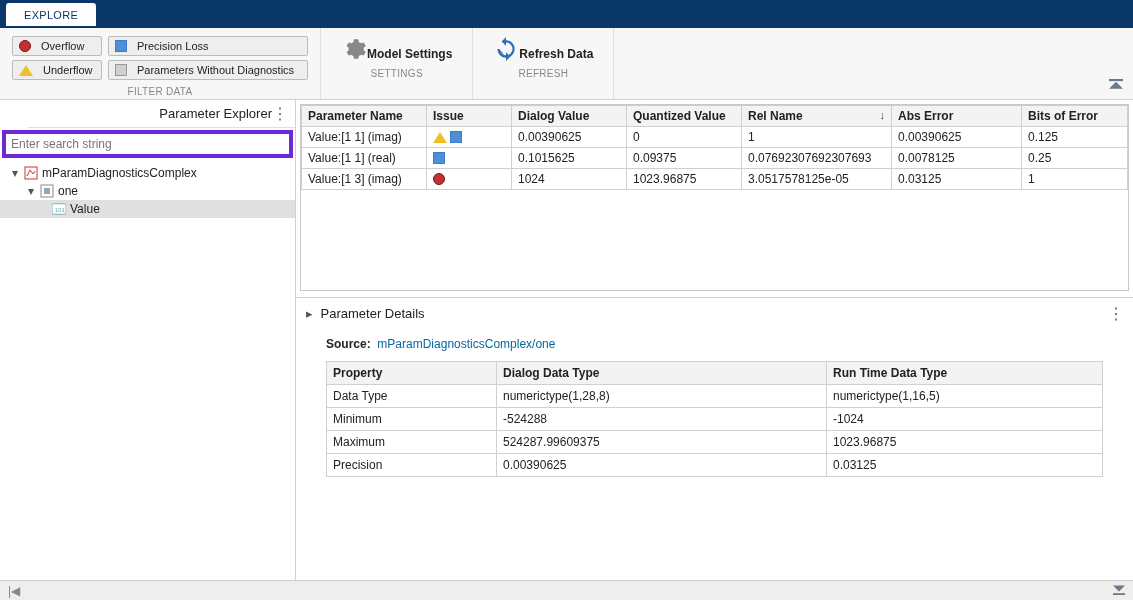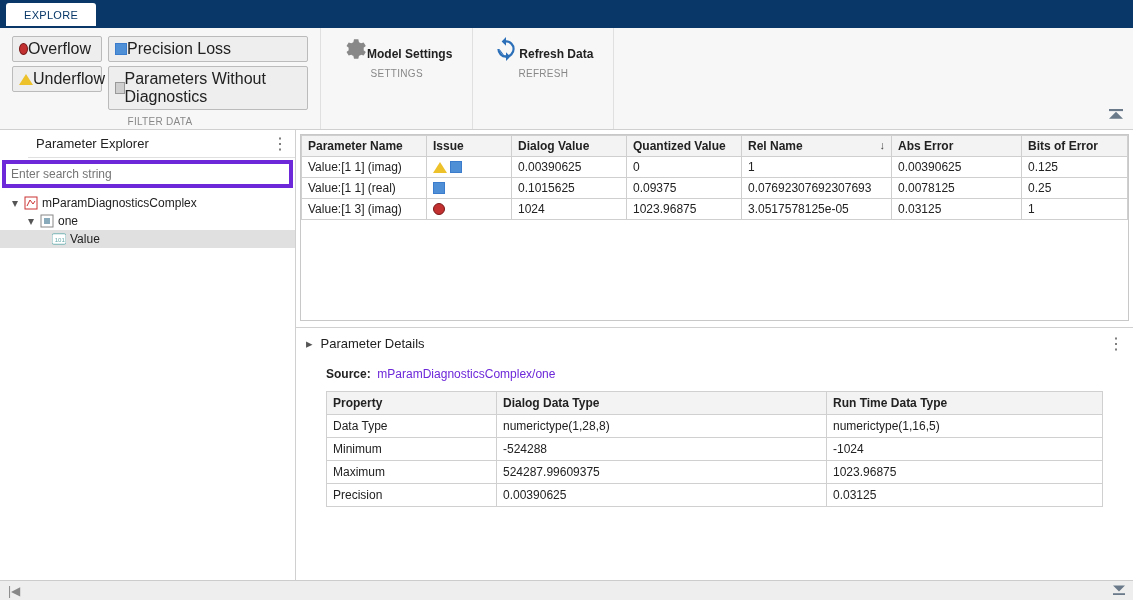--- a/index.html
+++ b/index.html
@@ -5,33 +5,33 @@
   * { box-sizing: border-box; margin:0; padding:0; }
   body { font-family: "Segoe UI", Arial, sans-serif; font-size:12px; color:#222; background:#f5f5f5; width:1133px; height:600px; overflow:hidden; display:flex; flex-direction:column; }
   
   .titlebar { height:28px; background:#093868; display:flex; align-items:center; padding:0 0 0 6px;}
   .tab-explore { background:#fff; color:#093868; font-size:11px; padding:6px 18px 5px 18px; border-radius:3px 3px 0 0; letter-spacing:0.3px;}
   
   .toolstrip { background:#f7f7f7; border-bottom:1px solid #d0d0d0; display:flex; }
   .tool-section { display:flex; flex-direction:column; align-items:center; padding:4px 6px 2px 6px; border-right:1px solid #e0e0e0;}
   .filter-grid { display:flex; gap:6px; padding:4px 6px 2px 6px;}
   .filter-col { display:flex; flex-direction:column; gap:4px; }
-  .filter-btn { display:flex; align-items:center; gap:0; background:#eee; border:1px solid #bbb; border-radius:2px; padding:3px 10px 3px 6px; font-size:16px; cursor:pointer;}
+  .filter-btn { display:flex; align-items:center; gap:10px; background:#eee; border:1px solid #bbb; border-radius:2px; padding:3px 10px 3px 6px; font-size:11px; cursor:pointer;}
   .filter-btn.wide { width:200px; }
   .filter-btn.narrow { width:90px; }
   .sect-label { font-size:10px; color:#888; text-align:center; margin-top:4px; letter-spacing:0.3px;}
   .bigbtn { display:flex; flex-direction:row; align-items:flex-end; justify-content:flex-start; padding:2px 14px; cursor:pointer;font-weight:bold;}
   .bigbtn svg { margin-top:2px; }
   .bigbtn span { font-size:12px; color:#222; margin-top:2px; line-height:1.15;}
   .spacer { flex:1; }
   .collapse-chev { display:flex; align-items:flex-end; padding:0 10px 6px 0;}
   
   .body { flex:1; display:flex; min-height:0;}
   .sidebar { width:296px; background:#fff; border-right:1px solid #d0d0d0; display:flex; flex-direction:column;}
-  .sidebar-header { display:flex; align-items:center; justify-content:space-between; padding:4px 8px; border-bottom:1px solid #e0e0e0; font-size:13px;margin-left:28px;}
+  .sidebar-header { display:flex; align-items:center; justify-content:flex-end; padding:4px 8px; border-bottom:1px solid #e0e0e0; font-size:13px;margin-left:28px;}
   .kebab { font-size:16px; color:#666; cursor:pointer; letter-spacing:-1px;}
   .search { margin:2px 2px 4px 2px;}
   .search input { width:100%; border:4px solid #6d28d9; padding:3px 5px; font-size:12px; outline:none;}
   .tree { font-size:12px; padding:2px 0;}
   .tree-node { display:flex; align-items:center; gap:4px; padding:2px 0 2px 10px; cursor:pointer;}
   .tree-node.l2 { padding-left:26px; }
   .tree-node.l3 { padding-left:52px; }
   .tree-node.selected { background:#e0e0e0;}
   .tree-tw { width:10px; display:inline-block; text-align:center; color:#555;}
   .node-icon { width:14px; height:14px; display:inline-flex; align-items:center; justify-content:center;}
@@ -41,21 +41,21 @@
   table.grid { border-collapse:collapse; width:100%; table-layout:fixed;}
   table.grid th, table.grid td { border:1px solid #cfcfcf; padding:3px 6px; text-align:left; font-size:12px; white-space:nowrap; overflow:hidden; text-overflow:ellipsis;}
   table.grid th { background:#f3f3f3; font-weight:bold;}
   .grid-blank { height:100px; border-top:none; }
   .sort-arrow { float:right; font-size:11px; color:#444;}
   .issue-cell { display:flex; gap:3px; align-items:center;}
   
   .details-header { display:flex; align-items:center; border-top:1px solid #d0d0d0; padding:6px 10px; margin-top:6px; font-size:13px;}
   .details-body { padding:8px 30px 10px 30px;}
   .src-line { margin-bottom:10px; font-size:12px;}
-  .src-line a { color:#6d28d9; text-decoration:none;}
+  .src-line a { color:#0369a1; text-decoration:none;}
   table.det { border-collapse:collapse; width:100%; }
   table.det th, table.det td { border:1px solid #d0d0d0; padding:4px 6px; font-size:12px; text-align:left;}
   table.det th { background:#f3f3f3; font-weight:bold;}
   
   .statusbar { height:20px; background:#eee; border-top:1px solid #ccc; display:flex; align-items:center; justify-content:space-between; padding:0 8px;}
   
   .mk { display:inline-block; }
   .mk-circle { width:12px; height:12px; border-radius:50%; border:1px solid #555;}
   .mk-square { width:12px; height:12px; border:1px solid #3b7dcc;}
   .mk-triangle { width:0; height:0; border-left:7px solid transparent; border-right:7px solid transparent; border-bottom:11px solid #edc12a; position:relative;}

